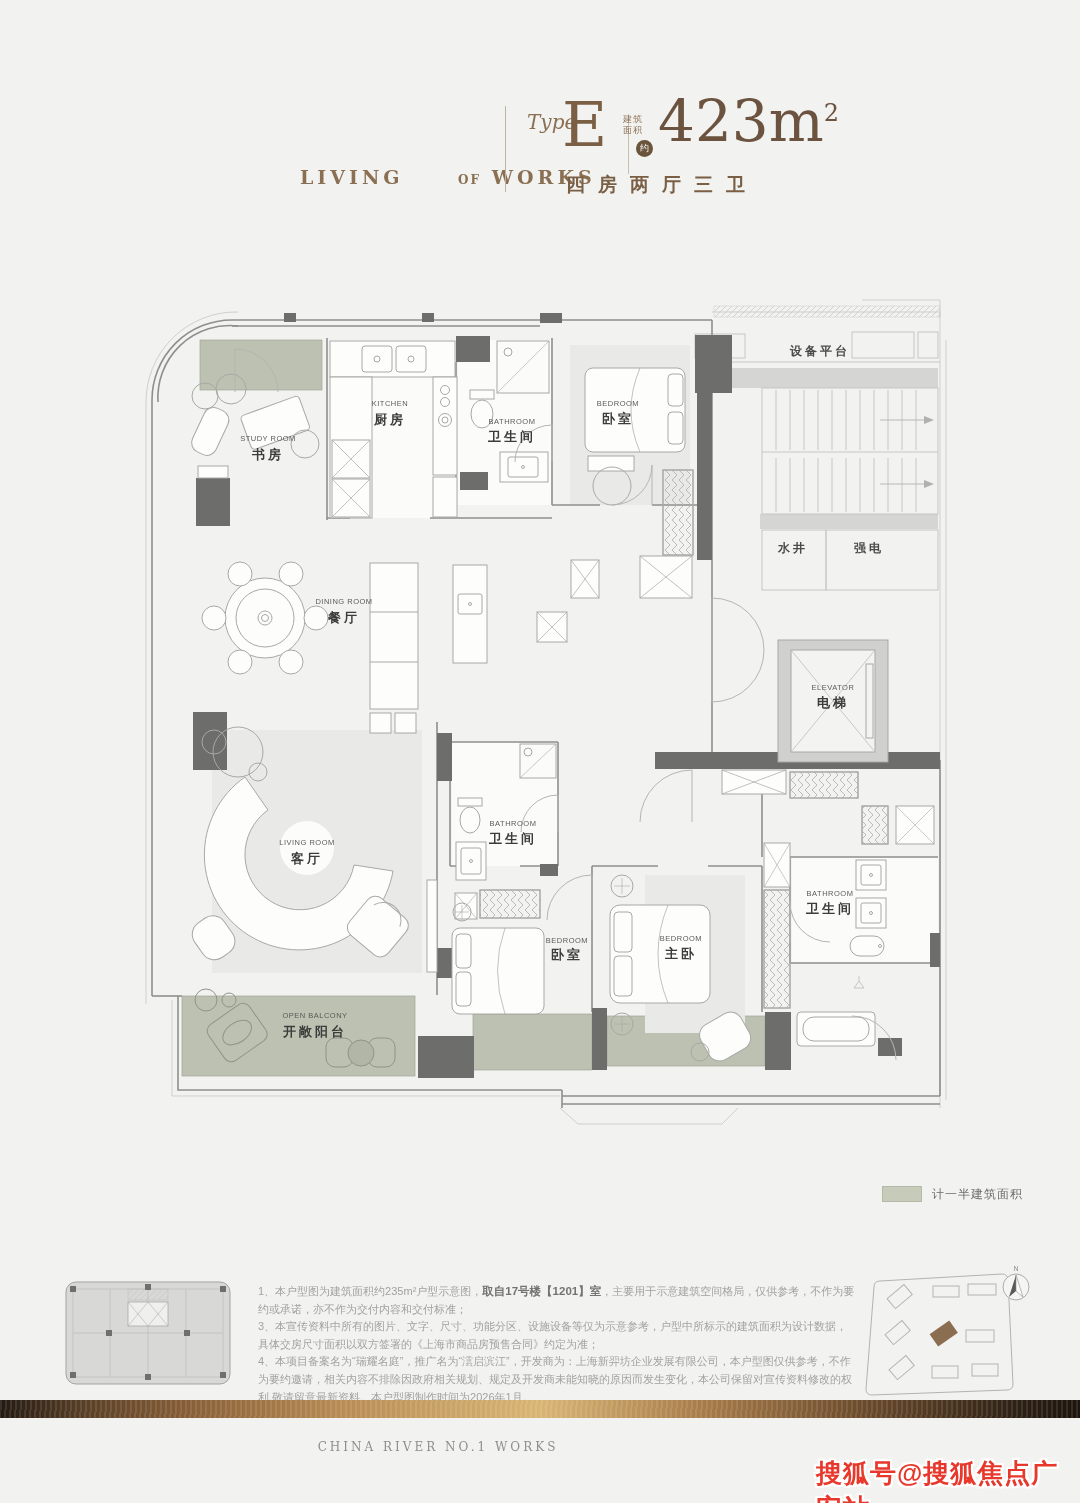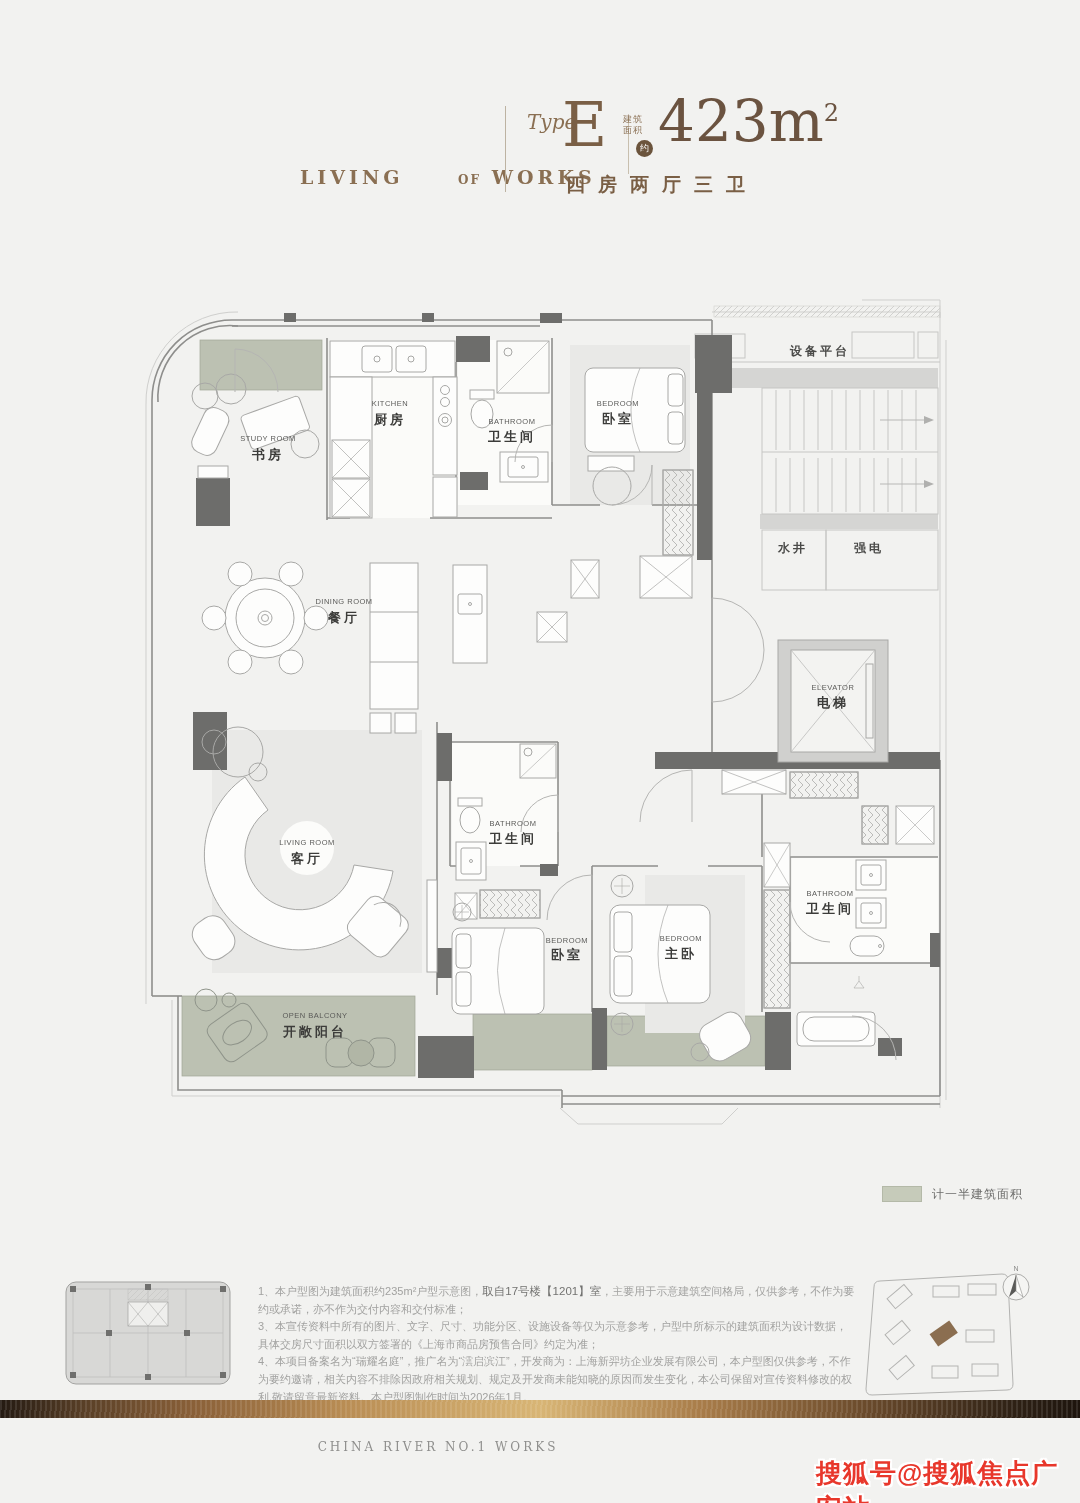--- a/index.html
+++ b/index.html
@@ -31,21 +31,21 @@
   .lcn-sm{font-family:"Liberation Sans",sans-serif;font-size:12px;fill:#4a4a48;letter-spacing:3px;
           font-weight:600;text-anchor:middle;}
   .compass-n{font-family:"Liberation Sans",sans-serif;font-size:7px;fill:#8a8a88;text-anchor:middle;}
 
   
   .legend{left:860px;top:1186px;display:flex;align-items:flex-start;margin-left:22px;}
   .legend .swatch{display:inline-block;width:38px;height:14px;background:#c6cbba;border:1px solid #b4b9a8;}
   .legend .lg-label{margin-left:10px;font-size:12px;color:#6e6e6c;letter-spacing:1px;}
   .notes{left:258px;top:1282px;width:600px;font-size:11px;line-height:1.6;color:#a2a2a0;}
   .notes p{margin:0;}
-  .notes strong{color:#737371;font-size:11.5px;font-weight:400;}
+  .notes strong{color:#737371;font-size:11.5px;font-weight:700;}
   .grad-bar{left:0;top:1400px;width:1080px;height:18px;
     background-image:
       repeating-linear-gradient(93deg, rgba(255,255,255,.10) 0 2px, rgba(0,0,0,0) 2px 5px),
       linear-gradient(90deg,#241a12 0%,#5a4027 8%,#8a6038 18%,#b98d54 32%,#d8b575 50%,
                       #a87c49 65%,#6b4b2c 80%,#2e2115 94%,#1d140d 100%);}
   .slogan{left:0;top:1440px;width:876px;text-align:center;font-family:"DejaVu Serif",serif;
           font-size:12px;letter-spacing:3px;color:#8f8f8d;}
   .watermark{left:816px;top:1456px;font-size:26px;font-weight:700;color:#e8372b;letter-spacing:1px;
     text-shadow:-2px -2px 0 #fff,2px -2px 0 #fff,-2px 2px 0 #fff,2px 2px 0 #fff,
                 0 -2px 0 #fff,0 2px 0 #fff,-2px 0 0 #fff,2px 0 0 #fff;}

